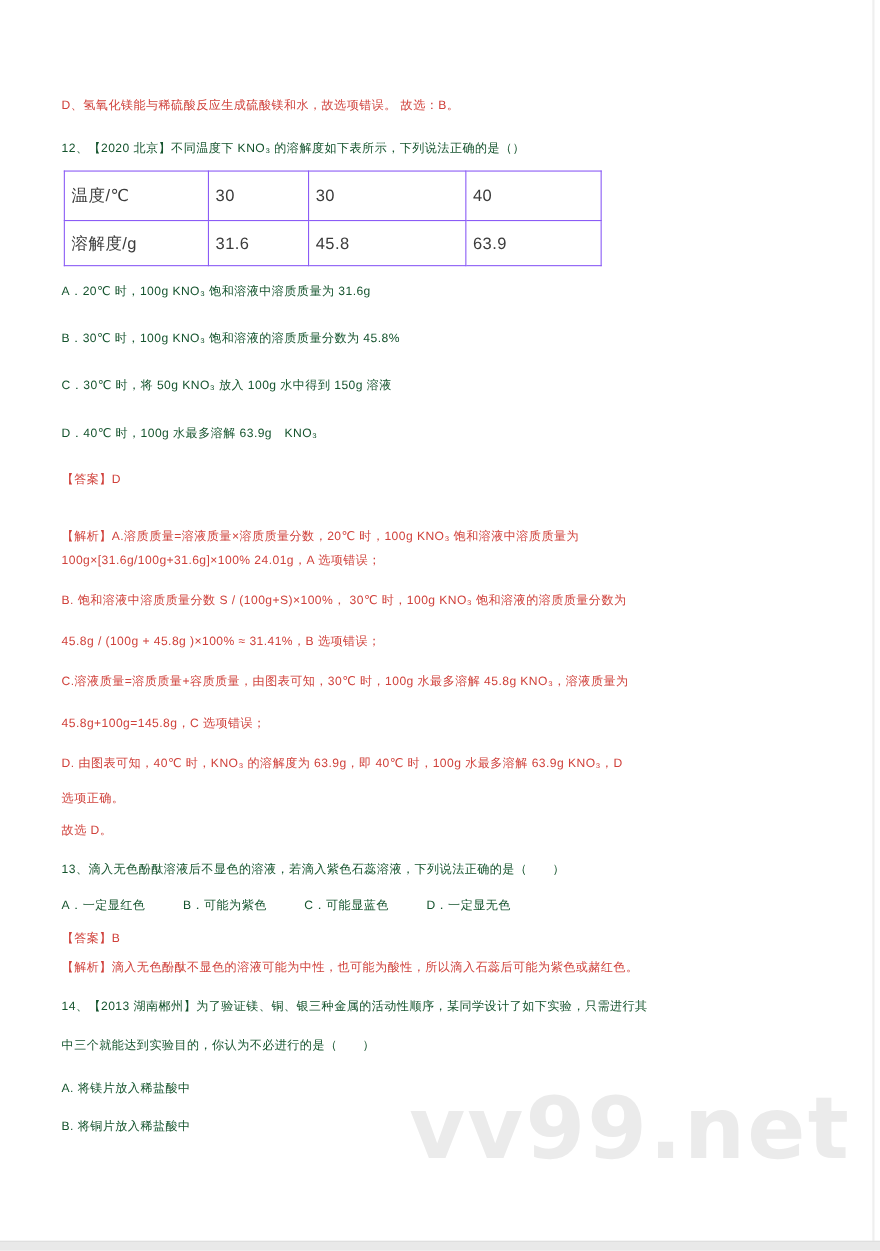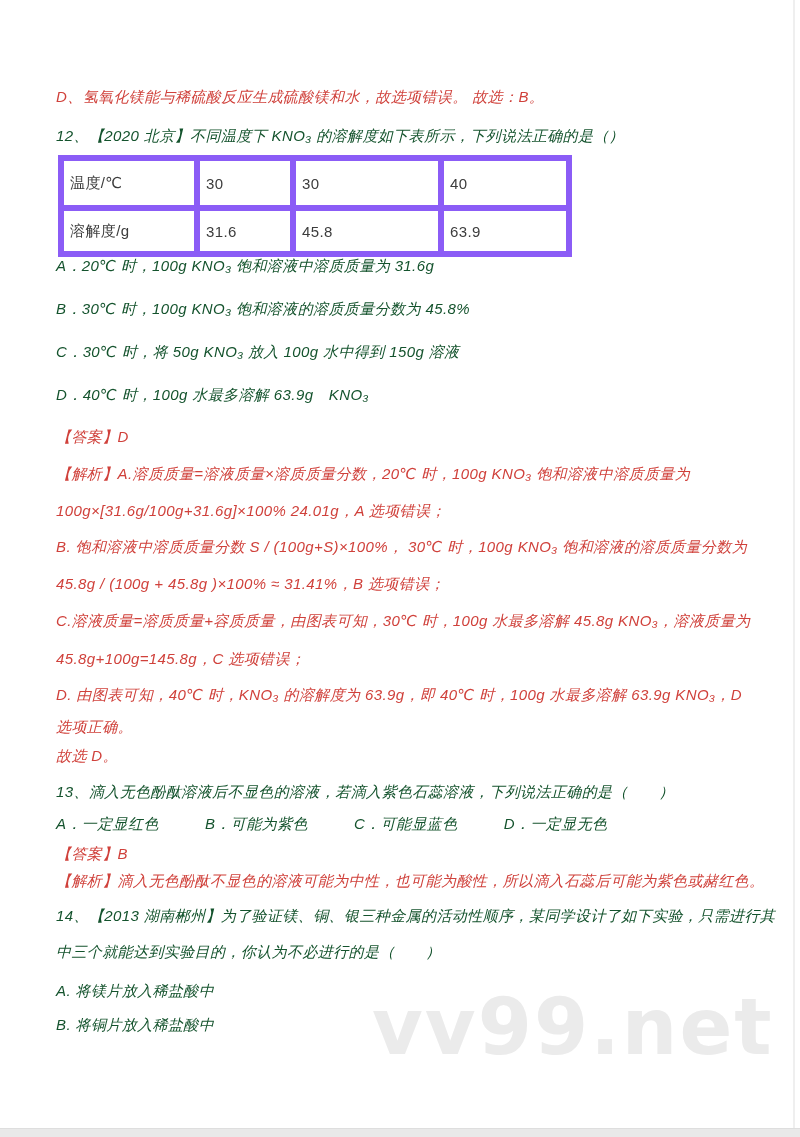--- a/index.html
+++ b/index.html
@@ -15,39 +15,38 @@
     font-family: "Liberation Sans", "DejaVu Sans", sans-serif;
   }
   .page {
     position: absolute;
     inset: 0;
   }
   .line {
     position: absolute;
     left: 56px;
     white-space: nowrap;
-    font-size: 15px;
+    font-size: 11px;
     letter-spacing: 0.4px;
     color: #383838;
-    font-style: italic;
   }
   .red { color: #d0413b; }
   .black { color: #14532d; }
 
   table.sol-table {
     position: absolute;
     left: 58px;
     top: 155px;
     border-collapse: collapse;
     table-layout: fixed;
     font-size: 15px;
     color: #3c3c3c;
   }
   table.sol-table td {
-    border: 6px solid #8b5cf6;
+    border: 1px solid #8b5cf6;
     padding: 0 0 0 6px;
     vertical-align: middle;
     letter-spacing: 0.4px;
   }
   table.sol-table tr:nth-child(1) td { height: 44px; }
   table.sol-table tr:nth-child(2) td { height: 40px; }
   .col-label { width: 124px; }
   .col-v1 { width: 84px; }
   .col-v2 { width: 136px; }
   .col-v3 { width: 116px; }
@@ -106,21 +105,21 @@
       </tr>
     </tbody>
   </table>
 
   <div class="line black" style="top:257px;">A．20℃ 时，100g KNO₃ 饱和溶液中溶质质量为 31.6g</div>
   <div class="line black" style="top:300px;">B．30℃ 时，100g KNO₃ 饱和溶液的溶质质量分数为 45.8%</div>
   <div class="line black" style="top:343px;">C．30℃ 时，将 50g KNO₃ 放入 100g 水中得到 150g 溶液</div>
   <div class="line black" style="top:386px;">D．40℃ 时，100g 水最多溶解 63.9g　KNO₃</div>
 
   <div class="line red" style="top:428px;">【答案】D</div>
-  <div class="line red" style="top:465px;text-align:right;">【解析】A.溶质质量=溶液质量×溶质质量分数，20℃ 时，100g KNO₃ 饱和溶液中溶质质量为</div>
+  <div class="line red" style="top:480px;text-align:right;">【解析】A.溶质质量=溶液质量×溶质质量分数，20℃ 时，100g KNO₃ 饱和溶液中溶质质量为</div>
   <div class="line red" style="top:502px;">100g×[31.6g/100g+31.6g]×100% 24.01g，A 选项错误；</div>
   <div class="line red" style="top:538px;">B. 饱和溶液中溶质质量分数 S / (100g+S)×100%，  30℃ 时，100g KNO₃ 饱和溶液的溶质质量分数为</div>
   <div class="line red" style="top:575px;">45.8g / (100g + 45.8g )×100% ≈ 31.41%，B 选项错误；</div>
   <div class="line red" style="top:612px;">C.溶液质量=溶质质量+容质质量，由图表可知，30℃ 时，100g 水最多溶解 45.8g KNO₃，溶液质量为</div>
   <div class="line red" style="top:650px;">45.8g+100g=145.8g，C 选项错误；</div>
   <div class="line red" style="top:686px;">D.  由图表可知，40℃ 时，KNO₃ 的溶解度为 63.9g，即 40℃ 时，100g 水最多溶解 63.9g KNO₃，D</div>
   <div class="line red" style="top:718px;">选项正确。</div>
   <div class="line red" style="top:747px;">故选 D。</div>
 
   <div class="line black" style="top:783px;">13、滴入无色酚酞溶液后不显色的溶液，若滴入紫色石蕊溶液，下列说法正确的是（　　）</div>

